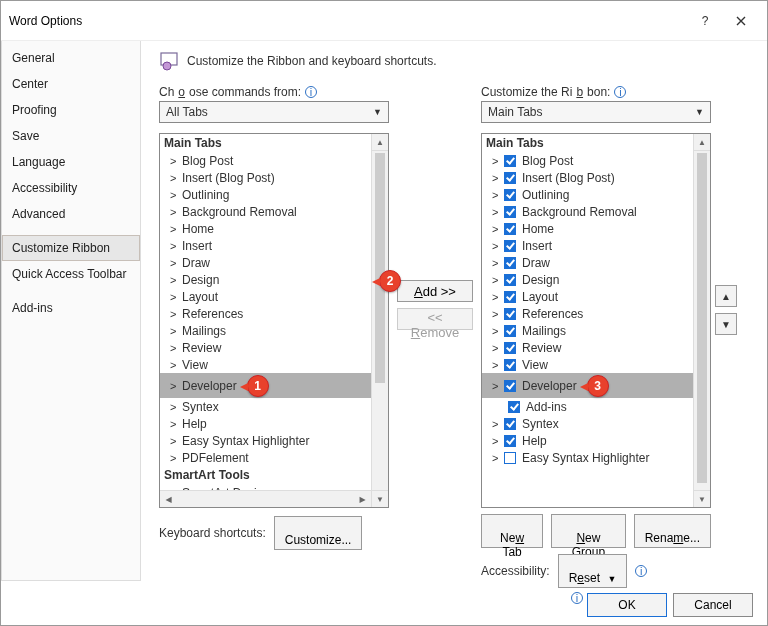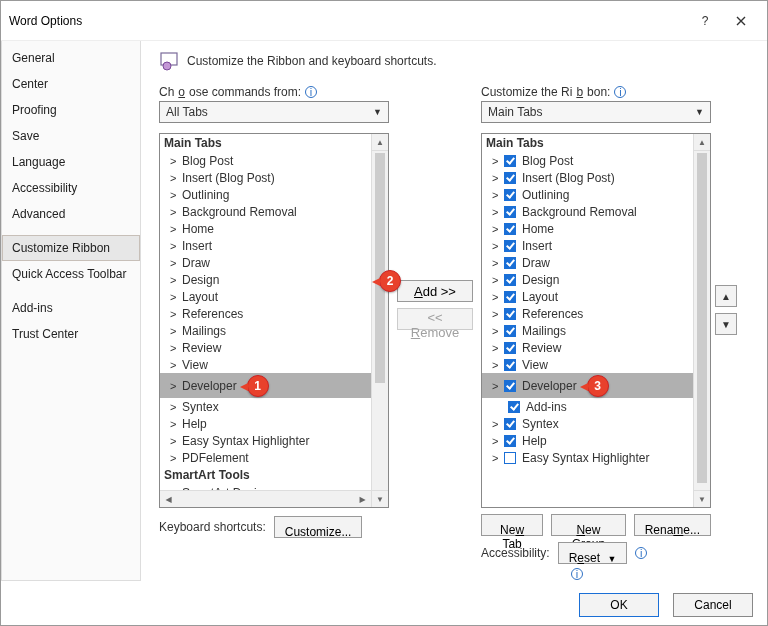--- a/index.html
+++ b/index.html
@@ -55,27 +55,27 @@
   .mbtn.disabled { color:#a0a0a0; border-color:#ccc; }
 
   .badge { position:absolute; width:22px; height:22px; border-radius:50%; background:#e8412c; color:#fff; font-weight:bold; font-size:12px; display:flex; align-items:center; justify-content:center; border:1px solid #c22; box-shadow:0 1px 2px rgba(0,0,0,0.3); }
   .badge-tail { position:absolute; left:-8px; top:7px; width:0; height:0; border-right:8px solid #e8412c; border-top:4px solid transparent; border-bottom:4px solid transparent; }
   .badge-wrap { position:absolute; }
 
   .reorder { position:absolute; right:-26px; top:200px; display:flex; flex-direction:column; gap:6px; }
   .sqbtn { width:22px; height:22px; border:1px solid #999; background:#f3f3f3; font-size:10px; display:flex; align-items:center; justify-content:center; }
 
   .btnrow { display:flex; gap:8px; margin-top:6px;border-radius:6px; }
-  .btnrow button, .flatbtn { height:22px; border:1px solid #999; background:#f3f3f3; font-size:12px; padding:8px 10px; cursor:default; }
+  .btnrow button, .flatbtn { height:22px; border:1px solid #999; background:#f3f3f3; font-size:12px; padding:16px 10px; cursor:default; }
   .below-right { margin-top:6px; font-size:12px; }
   .below-row { display:flex; align-items:center; gap:8px; margin-top:4px; }
 
   .kb-row { display:flex; align-items:center; gap:8px; margin-top:8px; }
 
-  .footer { position:absolute; right:14px; bottom:8px; display:flex; gap:14px;margin-top:16px; }
+  .footer { position:absolute; right:14px; bottom:8px; display:flex; gap:6px;margin-top:16px; }
   .footer button { width:80px; height:24px; border:1px solid #888; background:#f3f3f3; font-size:12px; }
   .footer button.primary { border:1.5px solid #1a6fd6; }
   .dropbtn .chev { margin-left:4px; font-size:9px; }
 </style>
 </head>
 <body>
 
 <div class="titlebar">
   <span>Word Options</span>
   <span class="spacer"></span>
@@ -95,21 +95,20 @@
       <div class="sidebar-item">Proofing</div>
       <div class="sidebar-item">Save</div>
       <div class="sidebar-item">Language</div>
       <div class="sidebar-item">Accessibility</div>
       <div class="sidebar-item">Advanced</div>
       <div style="height: 8px;"></div>
       <div class="sidebar-item selected">Customize Ribbon</div>
       <div class="sidebar-item">Quick Access Toolbar</div>
       <div style="height: 8px;"></div>
       <div class="sidebar-item">Add-ins</div>
-      <div class="sidebar-item">Trust Center</div>
     </div>
 
   <div class="main">
     <div class="header-row">
       <svg class="header-icon" viewBox="0 0 20 20">
         <rect x="2" y="2" width="16" height="12" fill="none" stroke="#7a6a99" stroke-width="1.2"></rect>
         <circle cx="8" cy="15" r="4" fill="#c498d6" stroke="#7a4a99"></circle>
       </svg>
       <span class="header-text">Customize the Ribbon and keyboard shortcuts.</span>
     </div>

